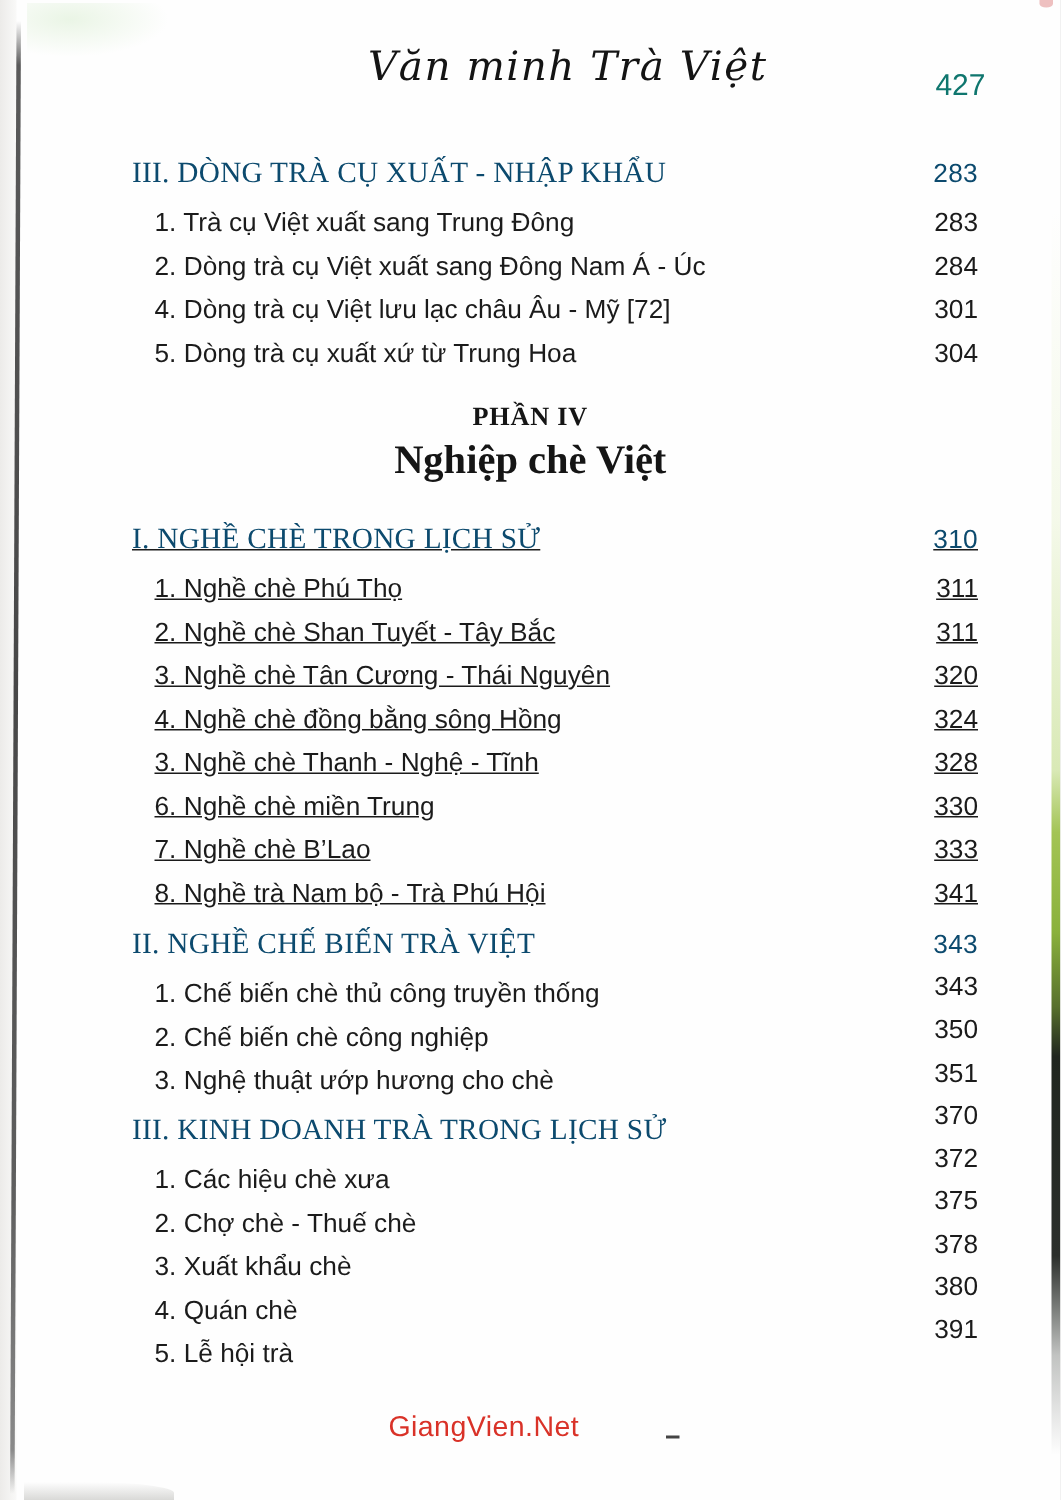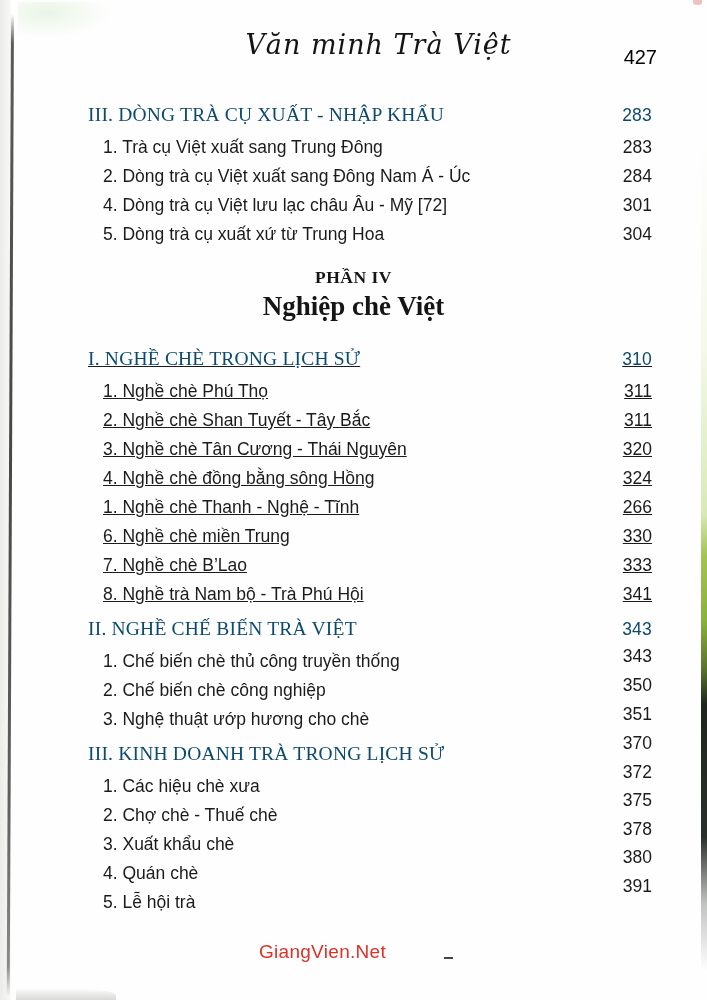--- a/index.html
+++ b/index.html
@@ -26,21 +26,21 @@
       #a3c455 50%, #8ab13c 58%, #57702c 64%, #20261f 68%, #2b2f2b 84%,
       rgba(80,85,80,0.35) 92%, rgba(120,120,120,0) 100%); }
   .tr-mark { position:absolute; right:5px; top:0; width:9px; height:5px;
     background:rgba(222,130,130,0.5); border-radius:0 0 50% 50%; }
   .dash { position:absolute; left:444px; top:957px; width:9px; height:2px; background:#444; }
 
   
   .running-header { position:absolute; left:60px; right:10px; top:28px; text-align:center; }
   .book-title { font-family:"DejaVu Serif","Liberation Serif",serif; font-style:italic;
     font-size:27px; line-height:34px; letter-spacing:1px; color:#141414; }
-  .page-number { position:absolute; right:40px; top:18px; font-size:20px; color:#000000; }
+  .page-number { position:absolute; right:40px; top:18px; font-size:20px; color:#0f766e; }
 
   
   .sec { position:absolute; left:88px; right:55px; }
   .sec-a { top:100px; } .sec-b { top:344px;text-decoration:underline; } .sec-c { top:614px; } .sec-d { top:739px; }
   .heading-row { display:flex; justify-content:space-between; align-items:baseline;
     font-family:"Liberation Serif","DejaVu Serif",serif; font-size:19.5px; line-height:30px;
     letter-spacing:0.2px; color:#0c4a6e; }
   .heading-row .num { font-family:"Liberation Sans","DejaVu Sans",sans-serif; font-size:17.5px; }
   .items { margin-top:3px; }
   .item { display:flex; justify-content:space-between; align-items:baseline;
@@ -125,22 +125,22 @@
       </div>
       <div class="item">
         <span>3. Nghề chè Tân Cương - Thái Nguyên</span>
         <span class="num">320</span>
       </div>
       <div class="item">
         <span>4. Nghề chè đồng bằng sông Hồng</span>
         <span class="num">324</span>
       </div>
       <div class="item">
-        <span>1. Nghề chè Thanh - Nghệ - Tĩnh</span>
-        <span class="num">266</span>
+        <span>3. Nghề chè Thanh - Nghệ - Tĩnh</span>
+        <span class="num">328</span>
       </div>
       <div class="item">
         <span>6. Nghề chè miền Trung</span>
         <span class="num">330</span>
       </div>
       <div class="item">
         <span>7. Nghề chè B’Lao</span>
         <span class="num">333</span>
       </div>
       <div class="item">

